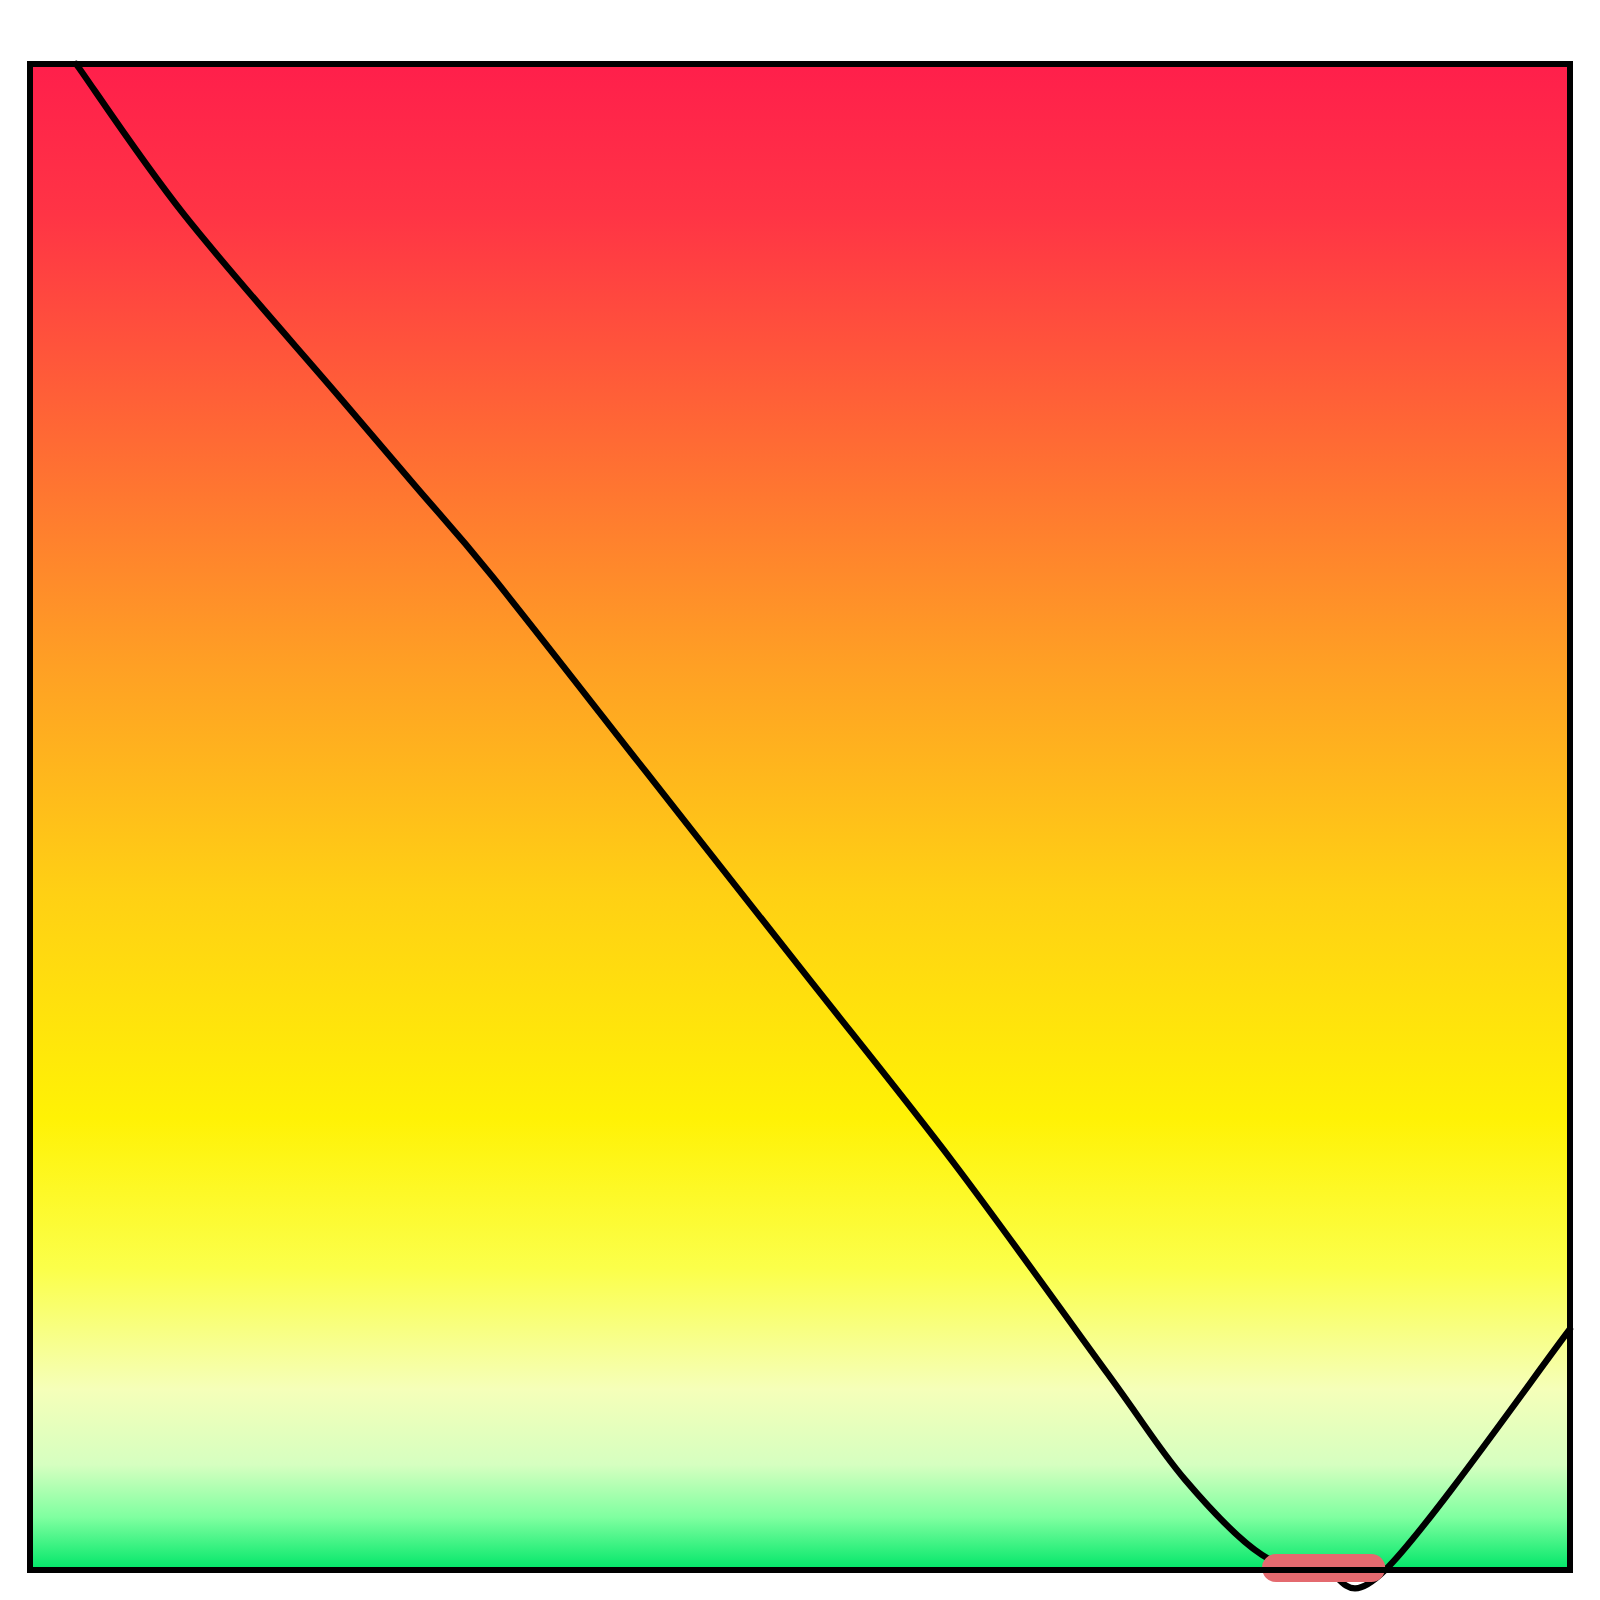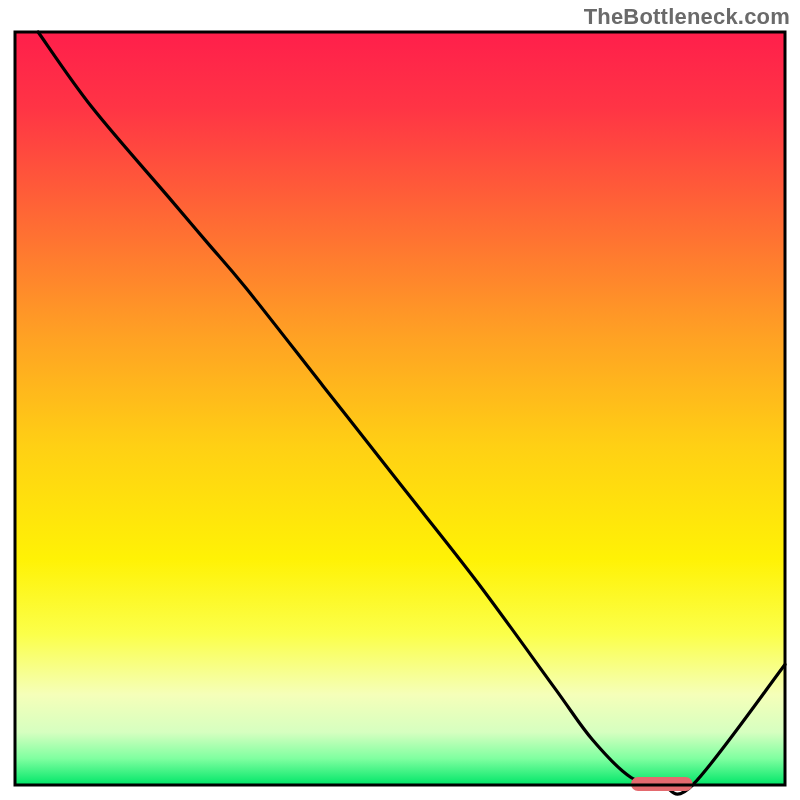--- a/index.html
+++ b/index.html
@@ -31,21 +31,20 @@
     left: 0;
     top: 0;
     width: 800px;
     height: 800px;
   }
 </style>
 </head>
 <body>
 <div class="wrap">
 
-<div class="attribution">TheBottleneck.com</div>
 
 <svg class="chart" viewBox="0 0 800 800">
   <defs>
     <linearGradient id="heat" x1="0" y1="0" x2="0" y2="1">
           <stop offset="0%" stop-color="#ff1f4b"></stop>
           <stop offset="10%" stop-color="#ff3445"></stop>
           <stop offset="25%" stop-color="#ff6a34"></stop>
           <stop offset="40%" stop-color="#ffa024"></stop>
           <stop offset="55.00000000000001%" stop-color="#ffd014"></stop>
           <stop offset="70%" stop-color="#fff205"></stop>

